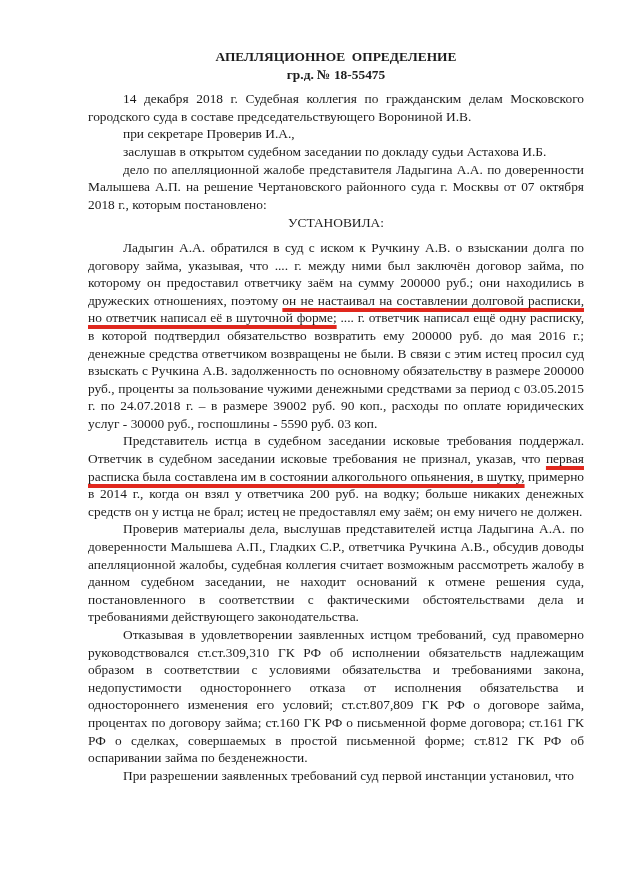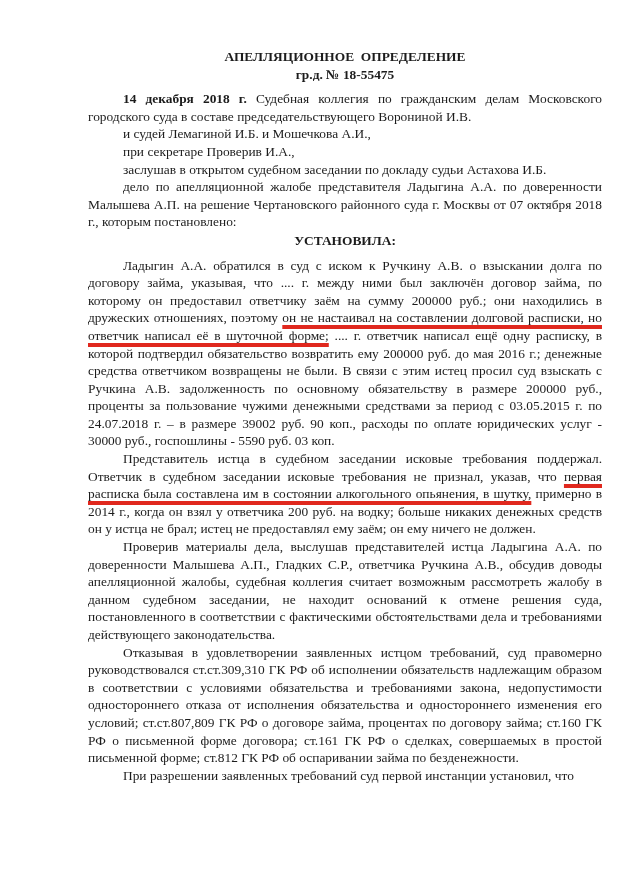--- a/index.html
+++ b/index.html
@@ -2,21 +2,21 @@
 <html lang="ru"><head>
 <meta charset="utf-8">
 <style>
   html, body { margin: 0; padding: 0; background: #ffffff; }
   .page {
     position: relative;
     box-sizing: border-box;
     width: 621px;
     height: 878px;
     background: #ffffff;
-    padding: 48px 19px 0 88px;
+    padding: 48px 37px 0 88px;
     font-family: "Liberation Serif", "DejaVu Serif", serif;
     font-size: 13.4px;
     line-height: 17.6px;
     color: #1c1c1c;
     overflow: hidden;
     hyphens: none;
   }
   .doc-header {
     text-align: center;
     font-weight: bold;
@@ -24,45 +24,44 @@
   }
   .doc-header .h-line { white-space: pre; }
   .para {
     margin: 0;
     text-align: justify;
     text-indent: 35px;
   }
   .section-heading {
     margin: 1px 0 7px 0;
     text-align: center;
-    font-weight: bold;
+    font-weight: normal;
     text-indent: 0;
   }
-  .bold { font-weight: bold; }
+  .bold { font-weight: normal; }
   .red-underline {
     text-decoration: underline;
     text-decoration-color: #e0281e;
     text-decoration-thickness: 3.5px;
     text-underline-offset: 2.5px;
     text-decoration-skip-ink: none;
   }
 </style>
 </head>
 <body>
 
 <div class="page">
 
   <div class="doc-header">
     <div class="h-line">АПЕЛЛЯЦИОННОЕ  ОПРЕДЕЛЕНИЕ</div>
     <div class="h-line">гр.д. № 18-55475</div>
   </div>
 
   <p class="para"><span class="bold">14 декабря 2018 г.</span><span> Судебная коллегия по гражданским делам Московского городского суда в составе председательствующего Ворониной И.В.</span></p>
 
-  <p class="para">и судей Лемагиной И.Б. и Мошечкова А.И.,</p>
   <p class="para">при секретаре Проверив И.А.,</p>
   <p class="para">заслушав в открытом судебном заседании по докладу судьи Астахова И.Б.</p>
   <p class="para">дело по апелляционной жалобе представителя Ладыгина А.А. по доверенности Малышева А.П. на решение Чертановского районного суда г. Москвы от 07 октября 2018 г., которым постановлено:</p>
 
   <p class="para section-heading">УСТАНОВИЛА:</p>
 
   <p class="para"><span>Ладыгин А.А. обратился в суд с иском к Ручкину А.В. о взыскании долга по договору займа, указывая, что .... г. между ними был заключён договор займа, по которому он предоставил ответчику заём на сумму 200000 руб.; они находились в дружеских отношениях, поэтому </span><span class="red-underline">он не настаивал на составлении долговой расписки, но ответчик написал её в шуточной форме;</span><span> .... г. ответчик написал ещё одну расписку, в которой подтвердил обязательство возвратить ему 200000 руб. до мая 2016 г.; денежные средства ответчиком возвращены не были. В связи с этим истец просил суд взыскать с Ручкина А.В. задолженность по основному обязательству в размере 200000 руб., проценты за пользование чужими денежными средствами за период с 03.05.2015 г. по 24.07.2018 г. – в размере 39002 руб. 90 коп., расходы по оплате юридических услуг - 30000 руб., госпошлины - 5590 руб. 03 коп.</span></p>
 
   <p class="para"><span>Представитель истца в судебном заседании исковые требования поддержал. Ответчик в судебном заседании исковые требования не признал, указав, что </span><span class="red-underline">первая расписка была составлена им в состоянии алкогольного опьянения, в шутку,</span><span> примерно в 2014 г., когда он взял у ответчика 200 руб. на водку; больше никаких денежных средств он у истца не брал; истец не предоставлял ему заём; он ему ничего не должен.</span></p>
 

